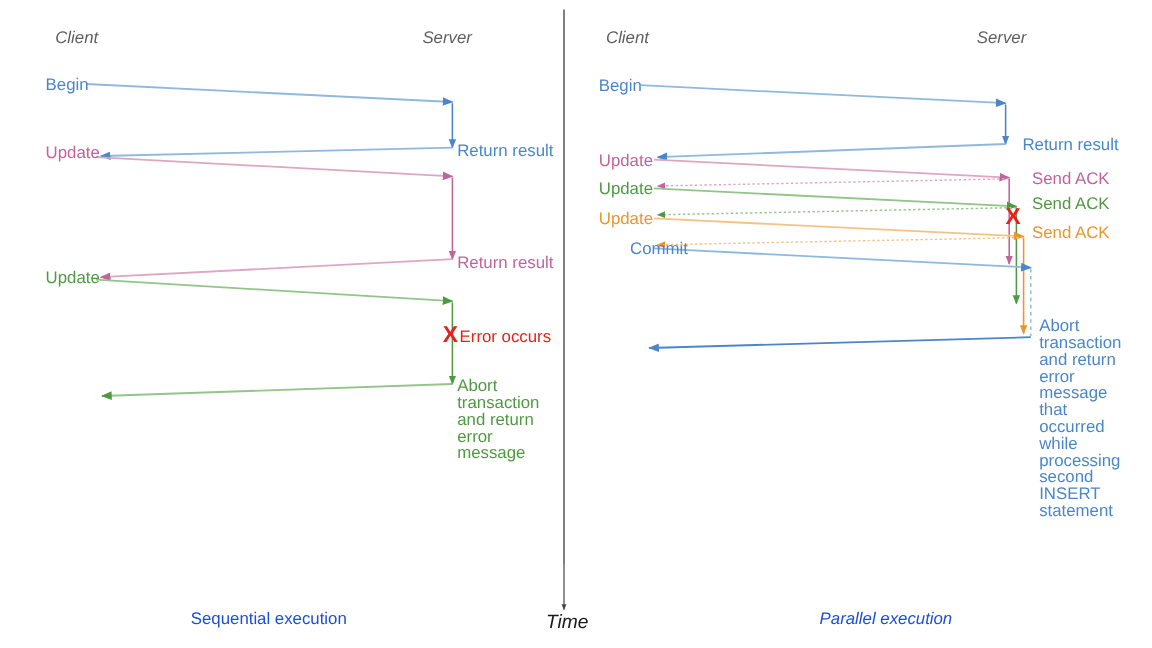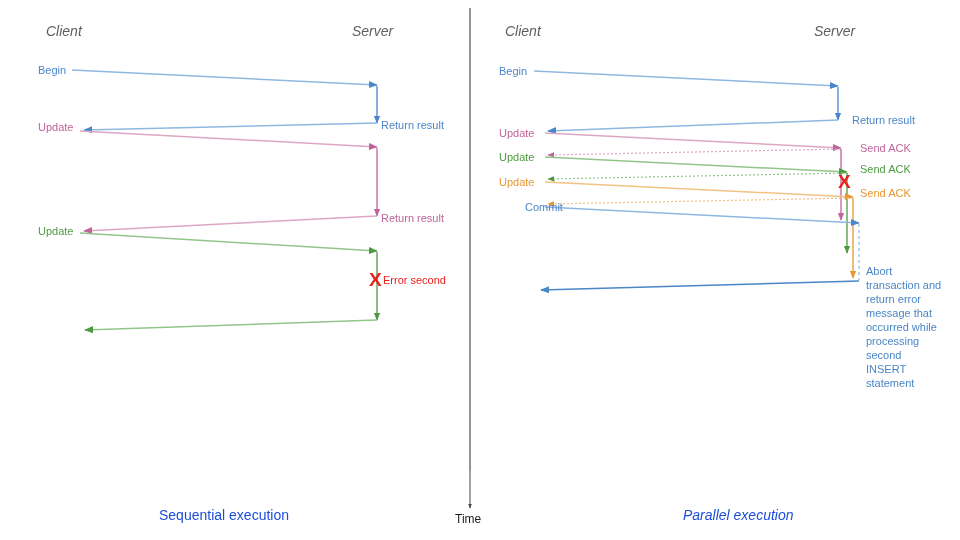--- a/index.html
+++ b/index.html
@@ -1,24 +1,24 @@
 <!DOCTYPE html>
 <html><head>
 <meta charset="utf-8">
 <style>
   html,body{margin:0;padding:0;background:#ffffff;}
   body{width:960px;height:540px;overflow:hidden;
        font-family:"Liberation Sans","DejaVu Sans",sans-serif;}
   #stage{position:relative;width:788px;height:540px;background:#fff;}
   svg.layer{position:absolute;left:0;top:0;width:960px;height:540px;}
-  .lbl{position:absolute;white-space:nowrap;font-size:11px;line-height:14px;}
+  .lbl{position:absolute;white-space:nowrap;font-size:14px;line-height:14px;}
   .lbl.wrap{white-space:normal;}
   .hdr{font-style:italic;font-size:14px;color:#5f5f5f;}
   .caption{font-size:14px;color:#1d4ed8;}
-  .timelbl{font-size:12px;color:#1a1a1a;}
+  .timelbl{font-size:16px;color:#1a1a1a;font-style:italic;}
   .xmark{position:absolute;font-size:19px;font-weight:bold;color:#e8201a;
          font-family:"Liberation Sans","DejaVu Sans",sans-serif;line-height:19px;}
 </style>
 </head>
 <body>
 
 <div id="stage">
 
   <svg class="layer">
     <defs>
@@ -58,22 +58,23 @@
   <div class="lbl hdr" style="left:352px;top:24px;">Server</div>
 
   <div class="lbl" style="left:38px;top:63px;color:#4a86c8;">Begin</div>
   <div class="lbl" style="left:38px;top:120px;color:#c0649a;">Update</div>
   <div class="lbl" style="left:38px;top:224px;color:#4f9a41;">Update</div>
 
   <div class="lbl" style="left:381px;top:118px;color:#4a86c8;">Return result</div>
   <div class="lbl" style="left:381px;top:211px;color:#c0649a;">Return result</div>
 
   <div class="xmark" style="left:369px;top:270px;">X</div>
-  <div class="lbl" style="left:383px;top:273px;color:#e8201a;">Error second</div>
+  <div class="lbl" style="left:383px;top:273px;color:#e8201a;">Error occurs</div>
 
+  <div class="lbl wrap" style="left:381px;top:314px;width:84px;color:#4f9a41;">Abort transaction and return error message</div>
 
   <div class="lbl caption" style="left:159px;top:508px;">Sequential execution</div>
 
   <svg class="layer">
     <line x1="470" y1="8" x2="470" y2="470" stroke="#2b2b2b" stroke-width="1"></line>
     <path d="M470,470 L470,508" stroke="#444" stroke-width="1" fill="none" marker-end="url(#ahGray)"></path>
   </svg>
   <div class="lbl timelbl" style="left:455px;top:512px;">Time</div>
 
   <svg class="layer">

